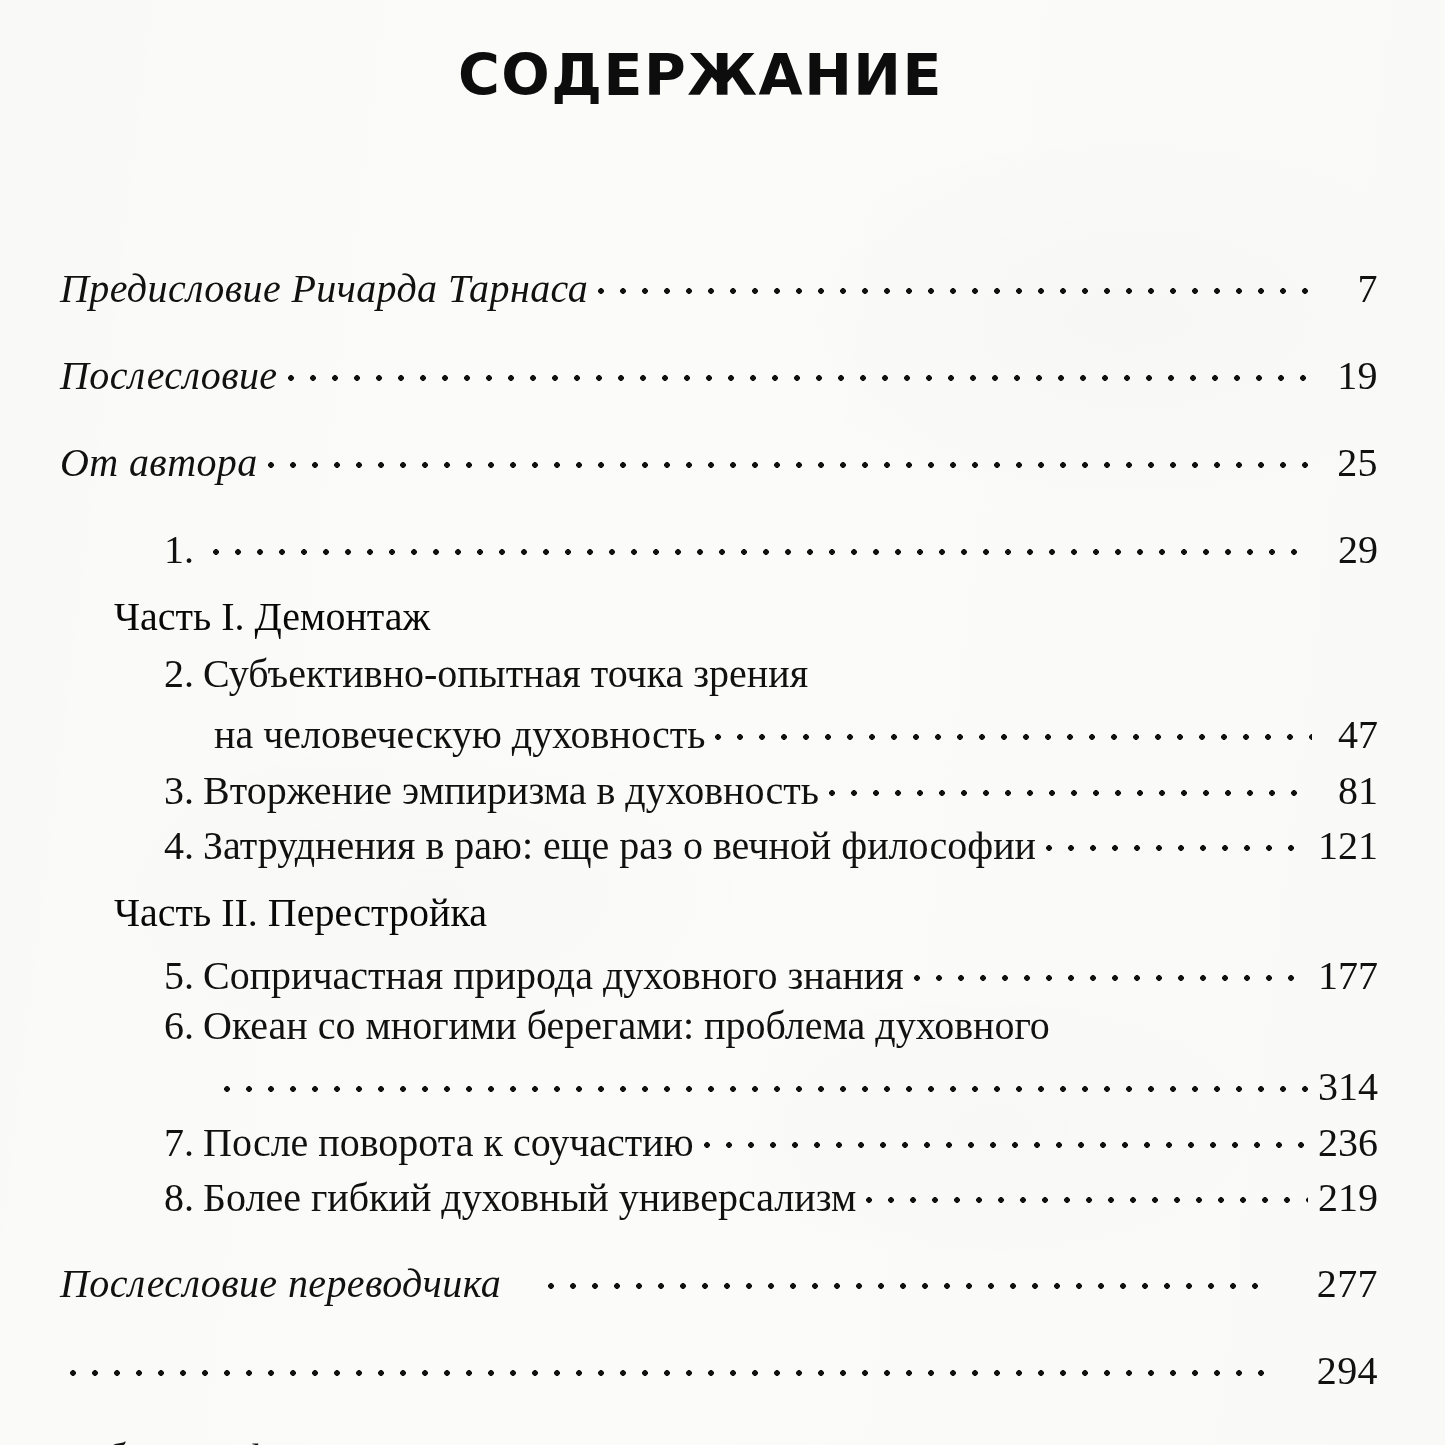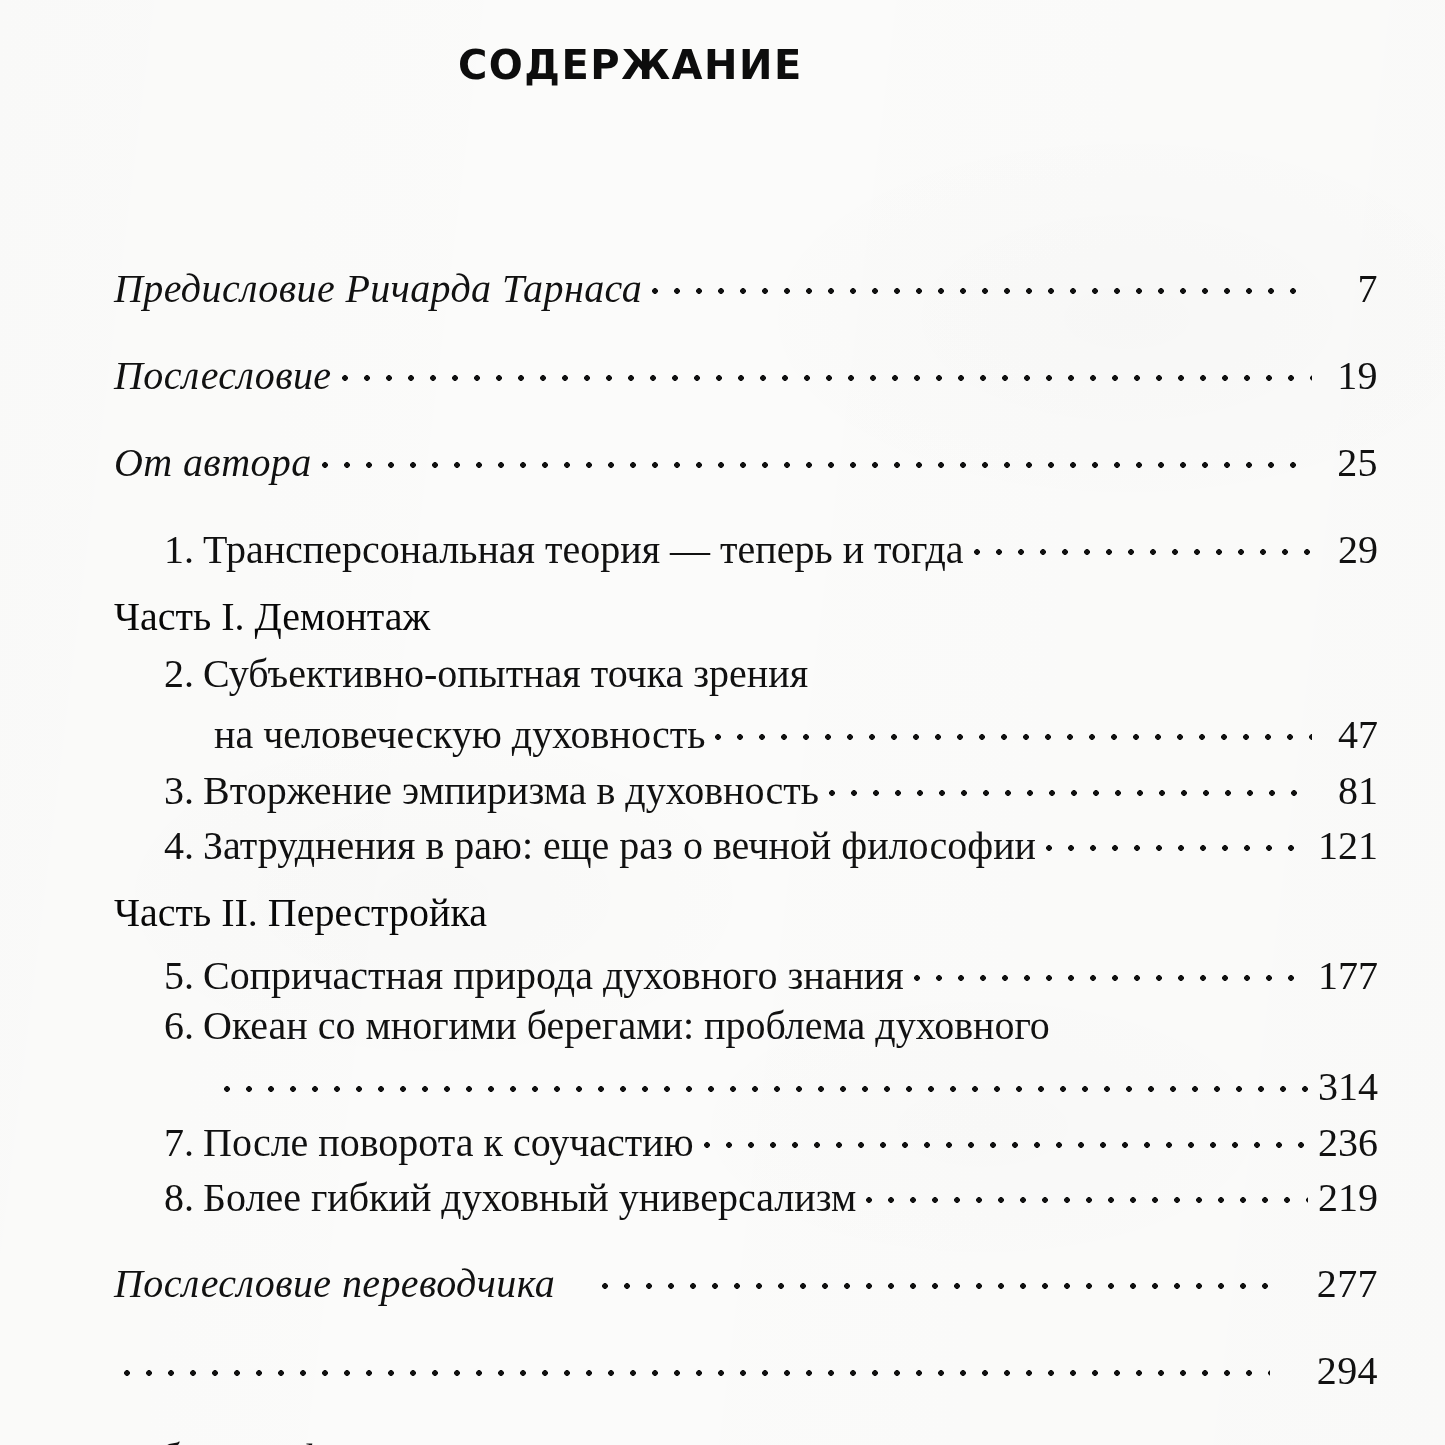--- a/index.html
+++ b/index.html
@@ -37,40 +37,40 @@
     height: 1445px;
   }
 
   
   .toc-title {
     position: absolute;
     left: 458px;
     top: 42px;
     font-family: "DejaVu Sans", "Liberation Sans", sans-serif;
     font-weight: 700;
-    font-size: 40px;
+    font-size: 57px;
     letter-spacing: 1.5px;
     color: #0d0d0d;
     white-space: nowrap;
   }
 
   
   .toc {
     position: absolute;
     left: 0;
     top: 262px;
     width: 1445px;
   }
 
   .entry {
     position: relative;
     display: flex;
     align-items: baseline;
     box-sizing: border-box;
-    padding-left: 114px;
+    padding-left: 60px;
     padding-right: 67px;
     color: #111111;
   }
 
   
   .entry.front {
     font-style: italic;
     font-size: 40px;
     line-height: 1.0;
     margin-bottom: 40px;
@@ -181,21 +181,20 @@
         <span class="leader"></span>
         <span class="pageno">19</span>
       </div>
       <div class="entry front">
         <span class="label">От автора</span>
         <span class="leader"></span>
         <span class="pageno">25</span>
       </div>
       <div class="entry chapter">
         <span class="num">1.</span>
-        <span class="label">Трансперсональная теория — теперь и тогда</span>
         <span class="leader"></span>
         <span class="pageno">29</span>
       </div>
       <div class="part-heading gap-before-part">Часть I. Демонтаж</div>
       <div class="chapter-multiline gap-after-part">
         <div class="line-one">
           <span class="num">2.</span>
           <span class="label">Субъективно-опытная точка зрения</span>
         </div>
         <div class="line-two">

